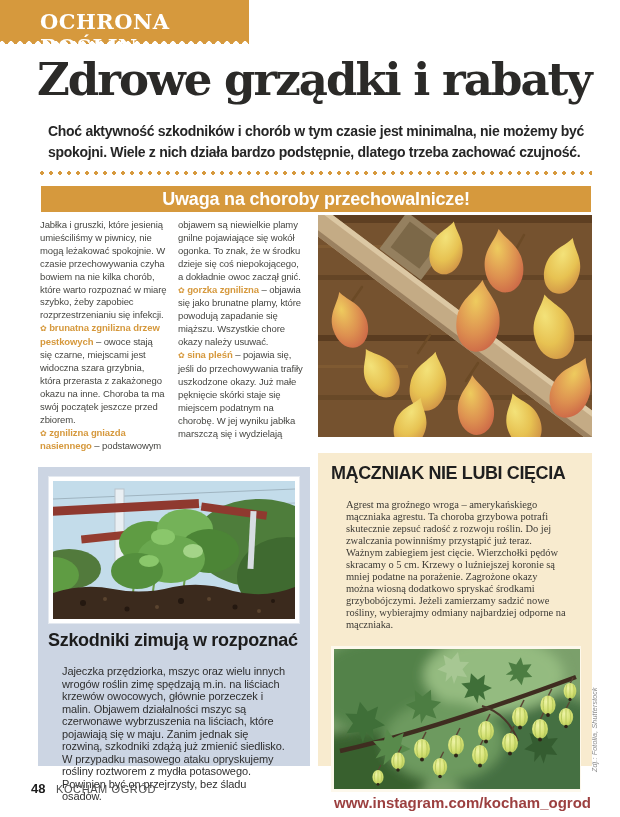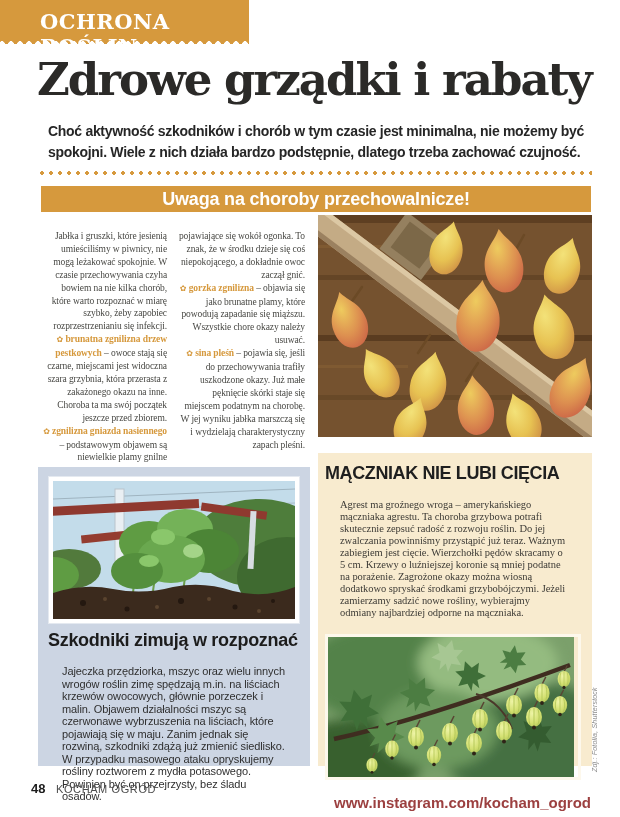--- a/index.html
+++ b/index.html
@@ -16,35 +16,35 @@
         font-family:"DejaVu Serif",serif;font-weight:bold;font-size:45px;letter-spacing:-2px;
         white-space:nowrap;}
   .intro{position:absolute;left:40px;top:121px;width:557px;color:#262626;font-weight:bold;
         font-size:14px;letter-spacing:-0.3px;line-height:21px;margin-left:8px;}
   .dots{position:absolute;left:40px;top:171px;width:552px;height:4px;
         background-image:radial-gradient(circle at 2px 2px,#d6993d 1.6px,rgba(0,0,0,0) 2px);
         background-size:9px 4px;background-repeat:repeat-x;}
   .banner{position:absolute;left:41px;top:186px;width:550px;height:26px;background:#d6993d;
         color:#fff;font-weight:bold;font-size:18px;text-align:center;line-height:26px;letter-spacing:-0.2px;}
   
-  .cols{position:absolute;left:40px;top:230px;width:265px;height:247px;overflow:hidden;
-        column-count:2;column-gap:11px;font-family:Liberation Serif, serif;font-size:9.5px;
-        letter-spacing:-0.1px;line-height:12.9px;color:#474743;text-align:right;}
+  .cols{position:absolute;left:40px;top:219px;width:265px;height:247px;overflow:hidden;
+        column-count:2;column-gap:11px;font-family:Liberation Sans, sans-serif;font-size:9.5px;
+        letter-spacing:-0.1px;line-height:12.9px;color:#474743;}
   .cols p{margin:0;}
   .bullet{color:#d6993d;font-size:8px;}
   .term{color:#d6993d;font-weight:bold;}
   
   .photo-pears{position:absolute;left:318px;top:215px;width:274px;height:222px;overflow:hidden;}
   .bluebox{position:absolute;left:38px;top:467px;width:272px;height:299px;background:#ccd5e3;
         box-sizing:border-box;padding:9px 10px 0 10px;}
   .photo-frame{background:#fff;padding:5px;box-shadow:0 0 0 1px #e4e9f0 inset;}
   .pests-h{margin:6px 0 3px 0;color:#1c1c1c;font-weight:bold;font-size:18px;letter-spacing:-0.3px;}
   .pests-b{margin:14px;color:#2f2f2f;font-size:11px;line-height:12.5px;letter-spacing:-0.1px;}
   .beigebox{position:absolute;left:318px;top:453px;width:274px;height:313px;background:#f8ebcf;
-        box-sizing:border-box;padding:10px 11px 0 7px;}
+        box-sizing:border-box;padding:10px 11px 0 13px;}
   .mildew-h{margin:0 0 5px 0;color:#1f1f1f;font-weight:bold;font-size:18px;letter-spacing:-0.4px;}
   .mildew-b{margin:15px;color:#3d3b36;font-family:"Liberation Serif",serif;font-size:10.5px;
         line-height:12px;letter-spacing:-0.05px;}
   .photo-goose{margin-top:7px;border:3px solid #fdf8ec;}
   .credits{position:absolute;left:591px;top:686px;height:86px;writing-mode:vertical-rl;
         transform:rotate(180deg);font-size:7px;font-style:italic;color:#8a8a8a;letter-spacing:.2px;}
   .footer{position:absolute;left:0;right:0;top:779px;height:20px;}
   .pagenum{position:absolute;left:31px;top:2px;font-weight:bold;font-size:13px;color:#1d1d1d;}
   .mag{position:absolute;left:56px;top:4px;font-size:11px;color:#4c4c4c;letter-spacing:.6px;}
   .insta{position:absolute;right:29px;top:15px;font-size:15px;font-weight:bold;color:#9c4040;

